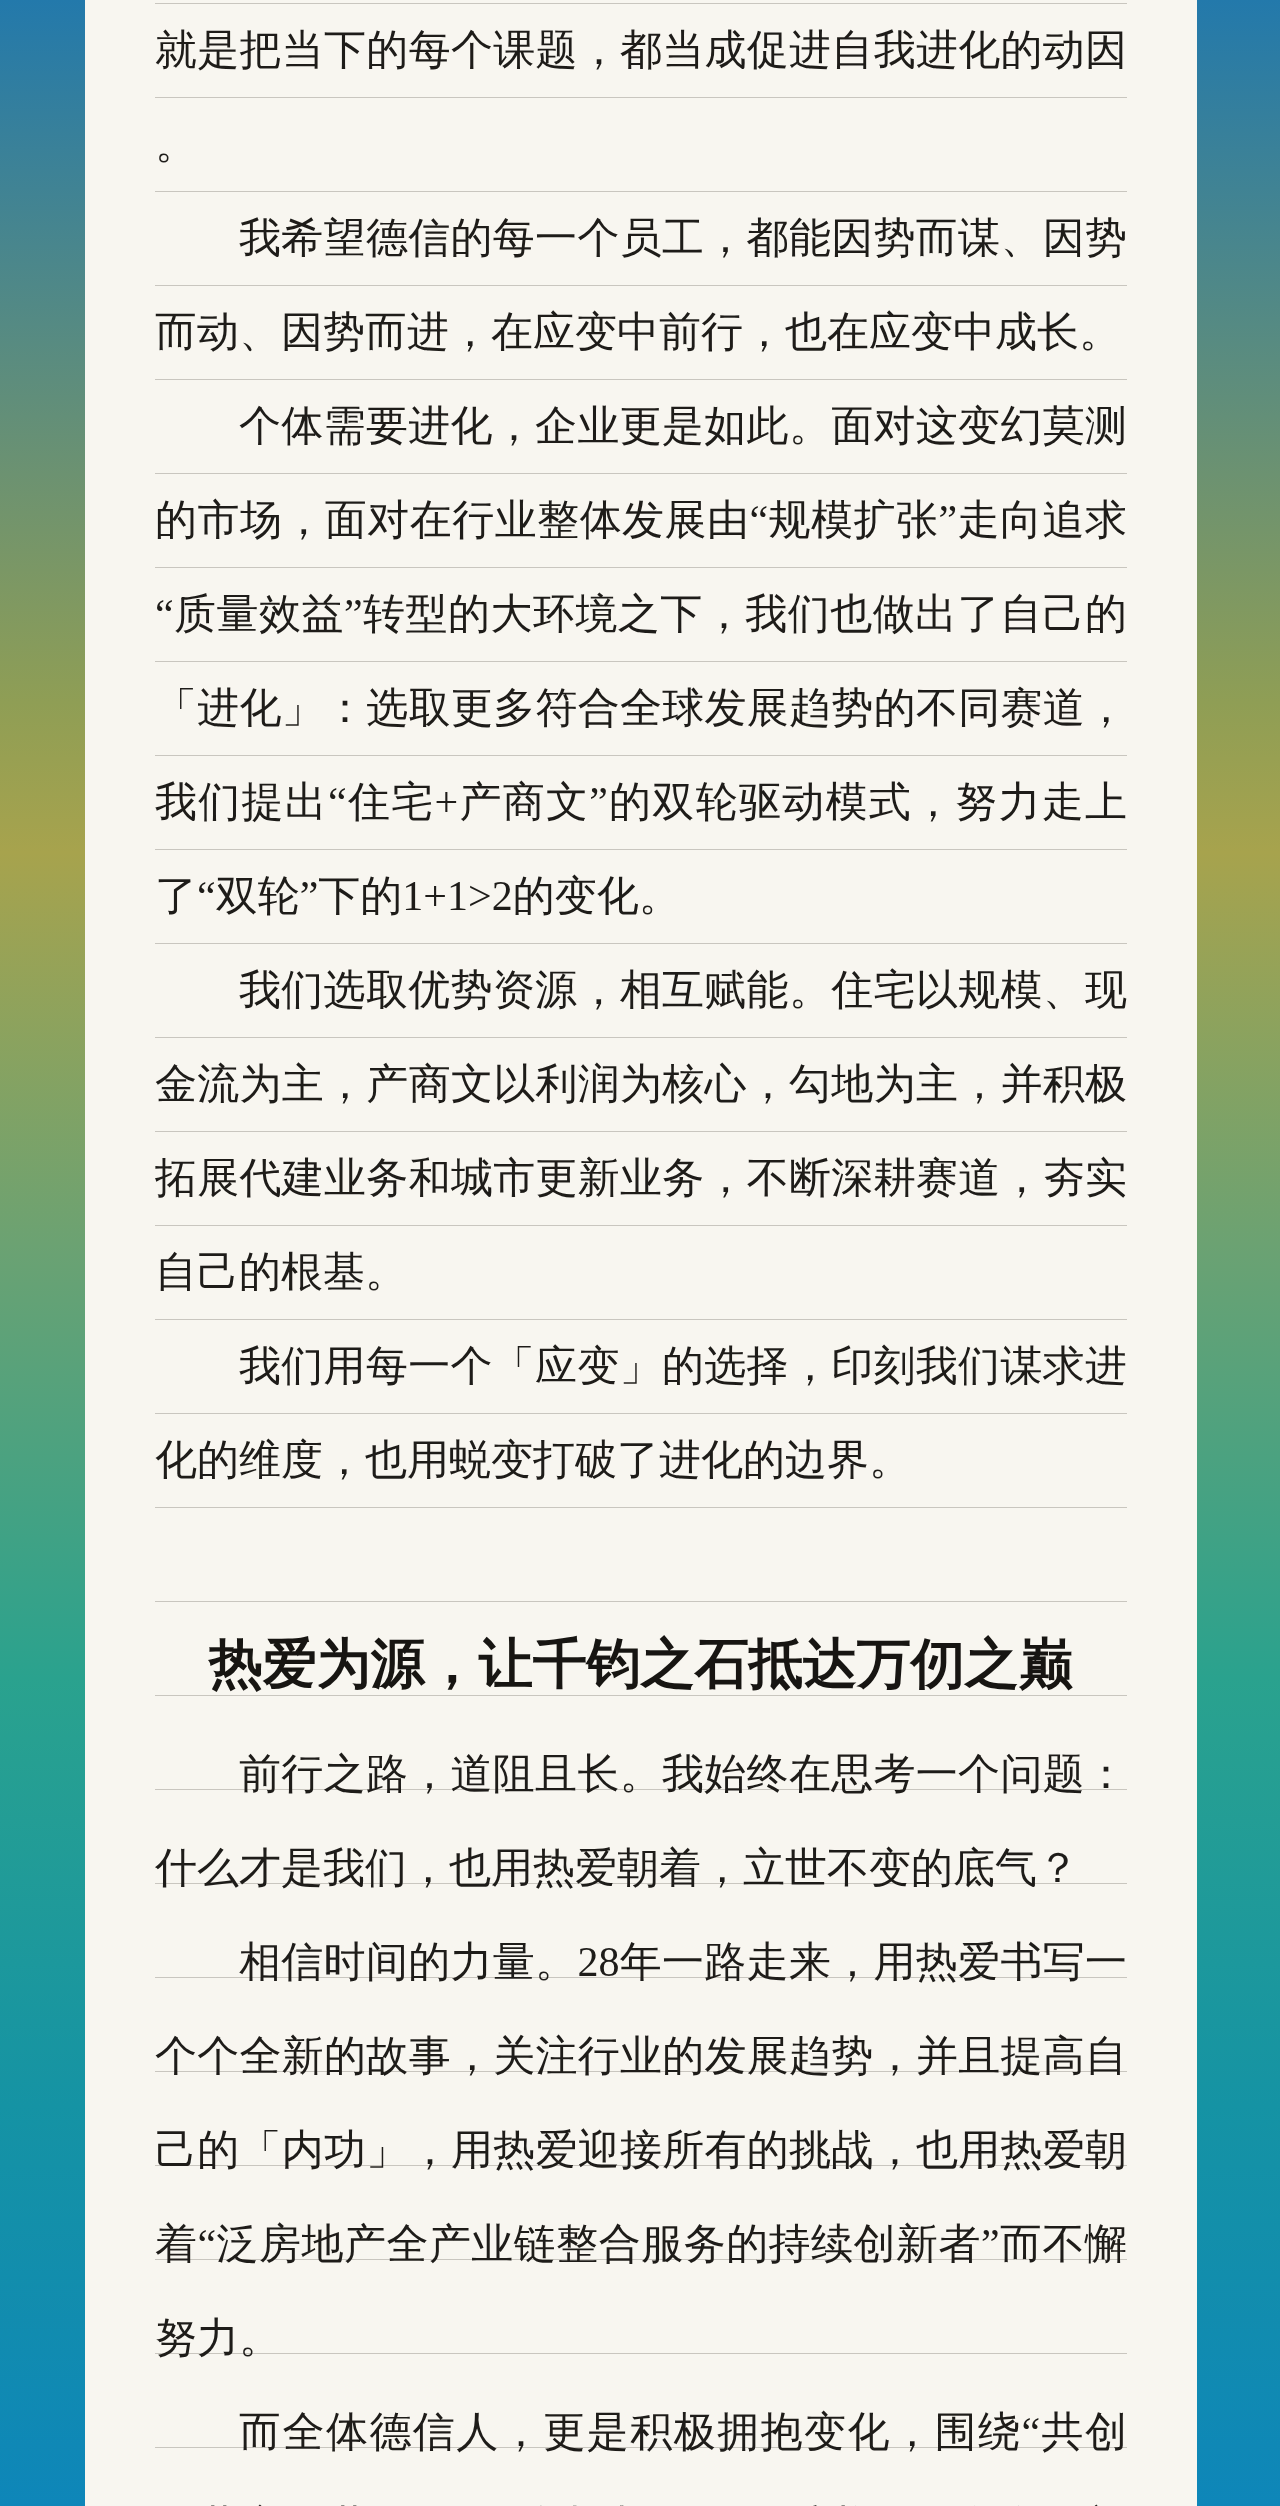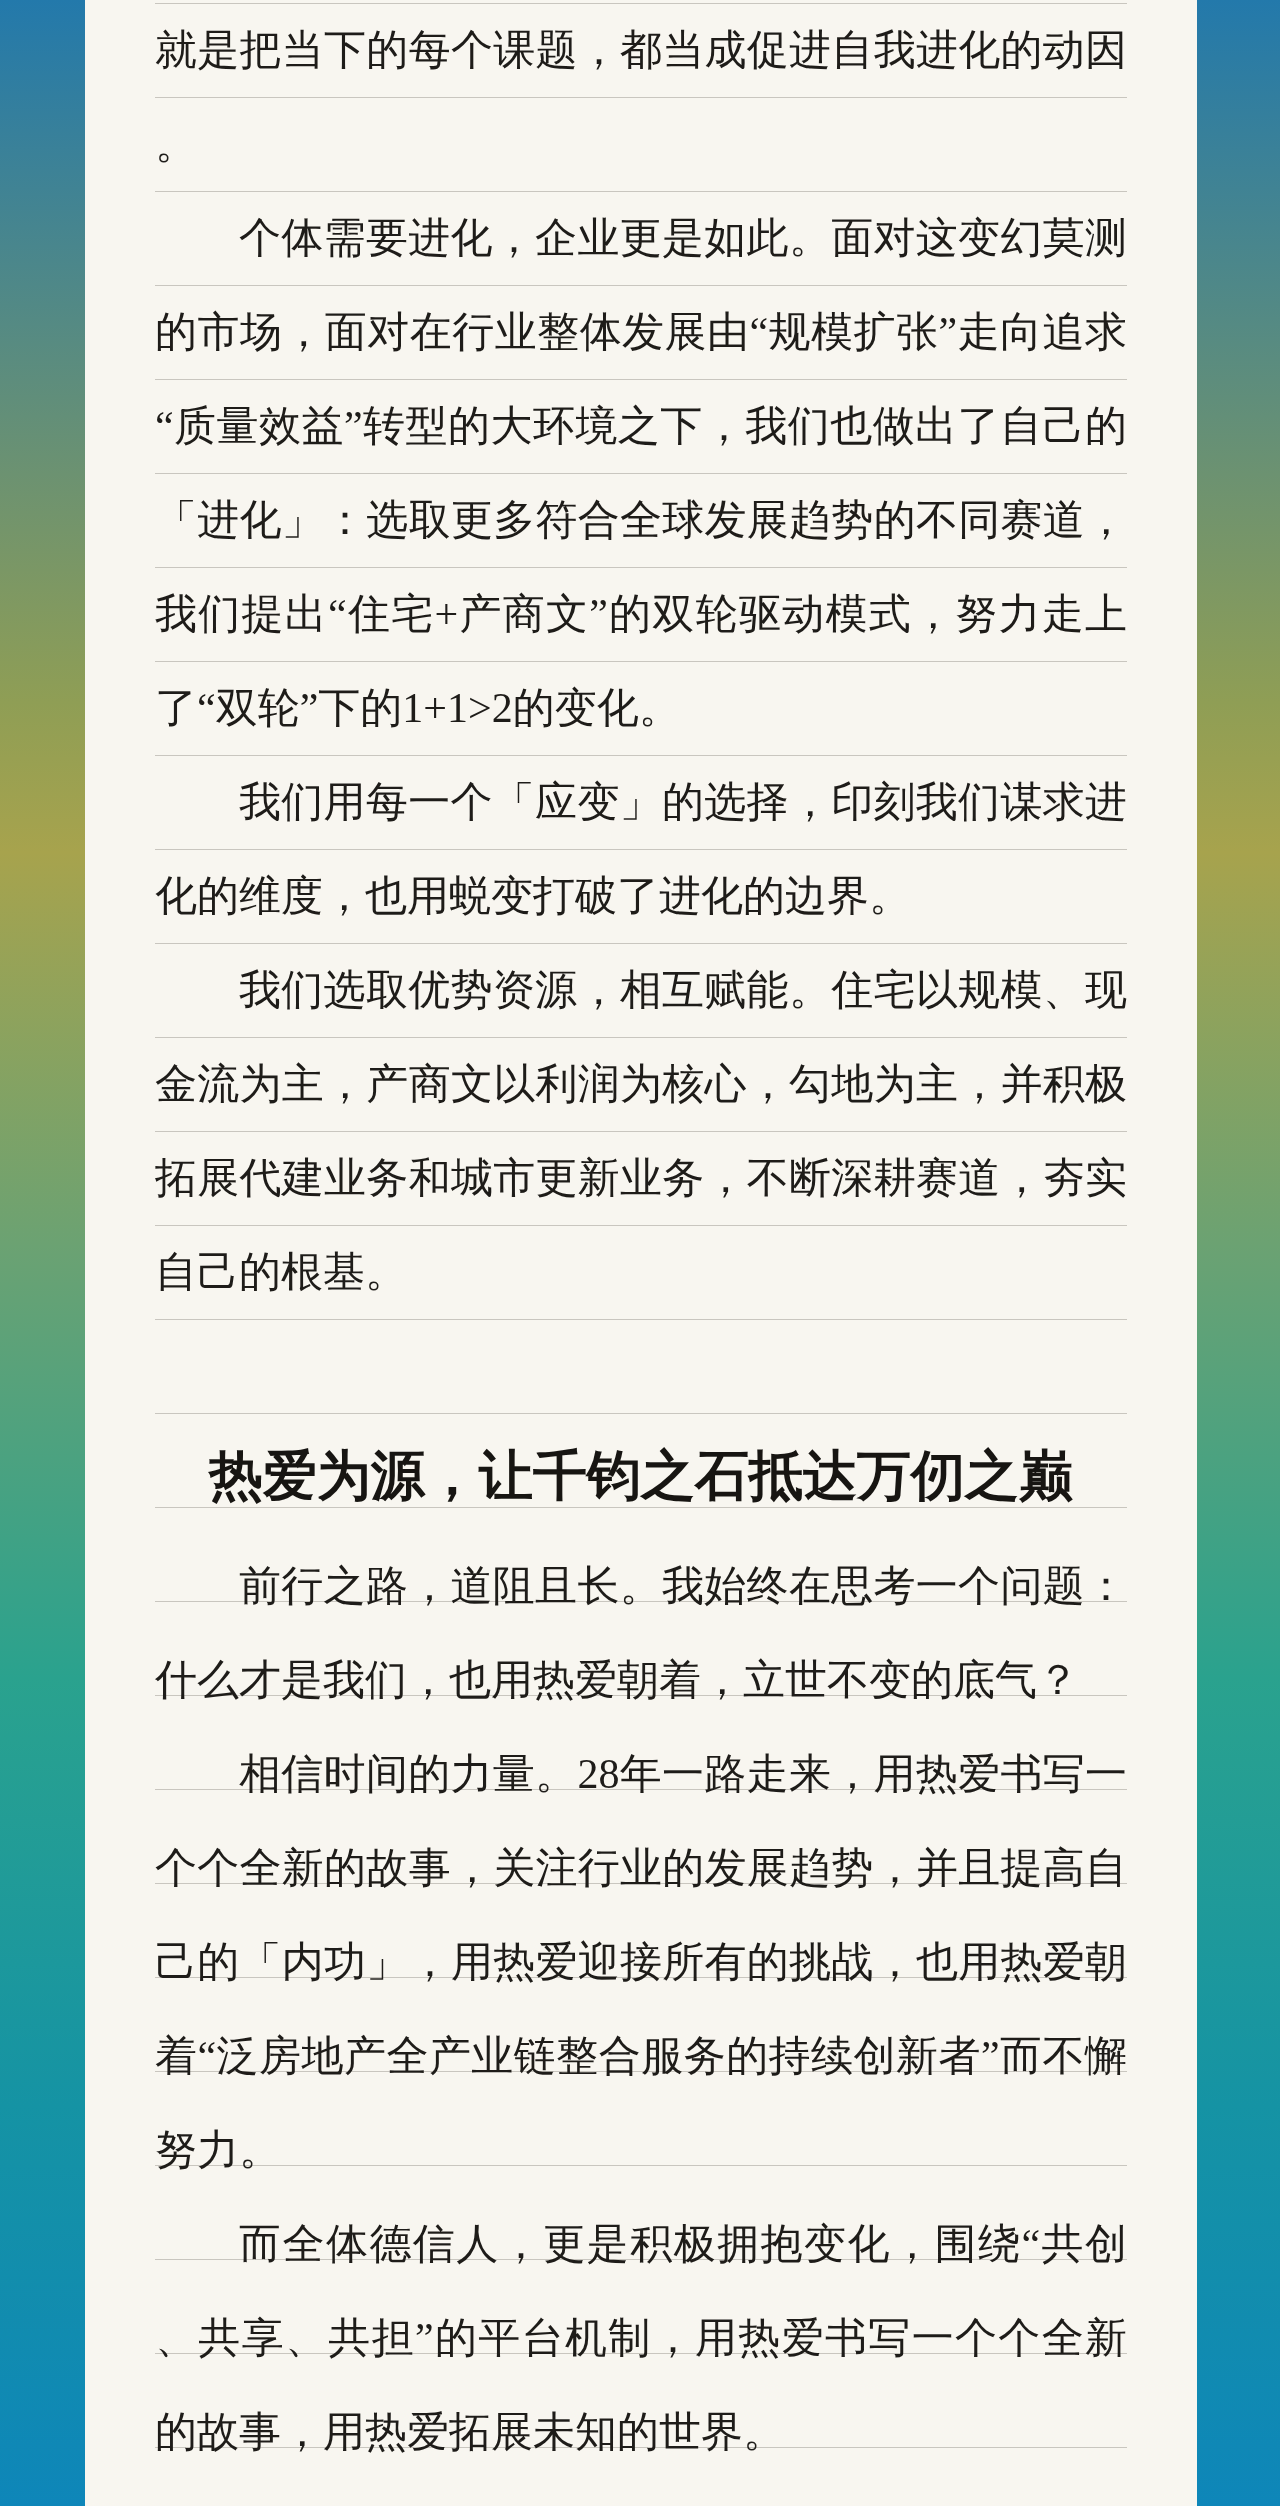--- a/index.html
+++ b/index.html
@@ -68,26 +68,27 @@
 </style>
 </head>
 <body>
 
 <div class="page">
   <div class="card">
     <div class="content">
 
       <p class="para no-indent">就是把当下的每个课题，都当成促进自我进化的动因。</p>
 
+      <p class="para">我希望德信的每一个员工，都能因势而谋、因势而动、因势而进，在应变中前行，也在应变中成长。</p>
 
       <p class="para">个体需要进化，企业更是如此。面对这变幻莫测的市场，面对在行业整体发展由“规模扩张”走向追求“质量效益”转型的大环境之下，我们也做出了自己的「进化」：选取更多符合全球发展趋势的不同赛道，我们提出“住宅+产商文”的双轮驱动模式，努力走上了“双轮”下的1+1&gt;2的变化。</p>
 
+      <p class="para">我们选取优势资源，相互赋能。住宅以规模、现金流为主，产商文以利润为核心，勾地为主，并积极拓展代建业务和城市更新业务，不断深耕赛道，夯实自己的根基。</p>
+
       <p class="para">我们用每一个「应变」的选择，印刻我们谋求进化的维度，也用蜕变打破了进化的边界。</p>
-
-      <p class="para">我们选取优势资源，相互赋能。住宅以规模、现金流为主，产商文以利润为核心，勾地为主，并积极拓展代建业务和城市更新业务，不断深耕赛道，夯实自己的根基。</p>
 
       <div class="spacer-row"></div>
 
       <h2 class="heading">热爱为源，让千钧之石抵达万仞之巅</h2>
 
       <p class="para">前行之路，道阻且长。我始终在思考一个问题：什么才是我们，也用热爱朝着，立世不变的底气？</p>
 
       <p class="para">相信时间的力量。28年一路走来，用热爱书写一个个全新的故事，关注行业的发展趋势，并且提高自己的「内功」，用热爱迎接所有的挑战，也用热爱朝着“泛房地产全产业链整合服务的持续创新者”而不懈努力。</p>
 
       <p class="para">而全体德信人，更是积极拥抱变化，围绕“共创、共享、共担”的平台机制，用热爱书写一个个全新的故事，用热爱拓展未知的世界。</p>

